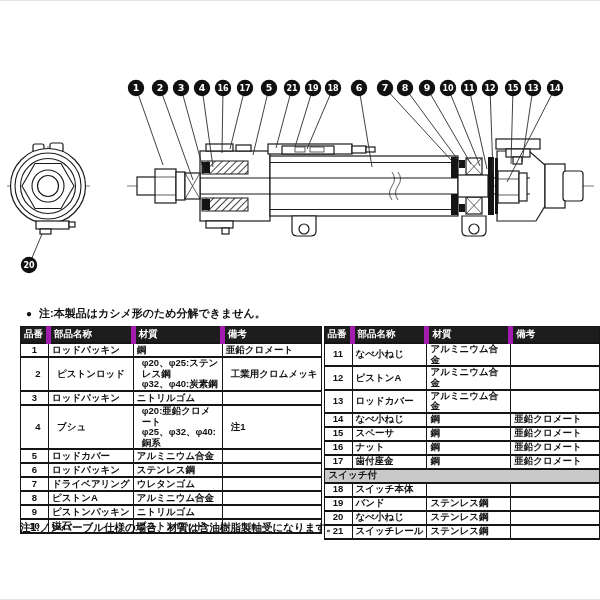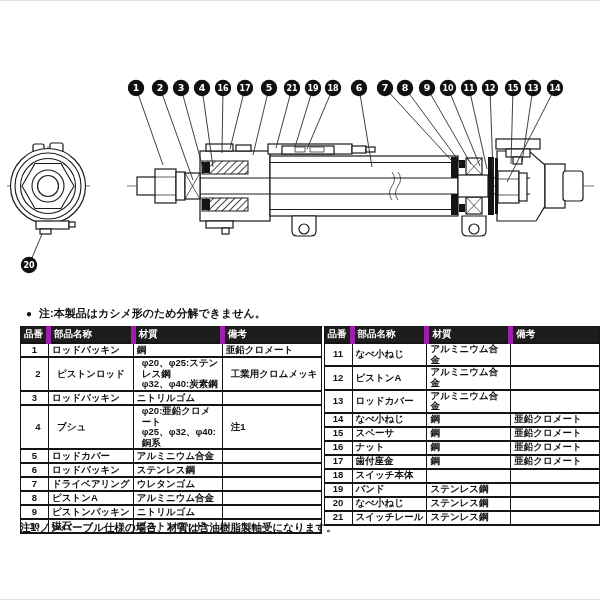--- a/index.html
+++ b/index.html
@@ -384,20 +384,23 @@
             <td class="c-mat">鋼</td>
             <td class="c-rem">亜鉛クロメート</td>
           </tr>
           <tr>
             <td class="c-no">17</td>
             <td class="c-name">歯付座金</td>
             <td class="c-mat">鋼</td>
             <td class="c-rem">亜鉛クロメート</td>
           </tr>
           <tr>
+            <td colspan="4" class="section">スイッチ付</td>
+          </tr>
+          <tr>
             <td class="c-no">18</td>
             <td class="c-name">スイッチ本体</td>
             <td class="c-mat"></td>
             <td class="c-rem"></td>
           </tr>
           <tr>
             <td class="c-no">19</td>
             <td class="c-name">バンド</td>
             <td class="c-mat">ステンレス鋼</td>
             <td class="c-rem"></td>

